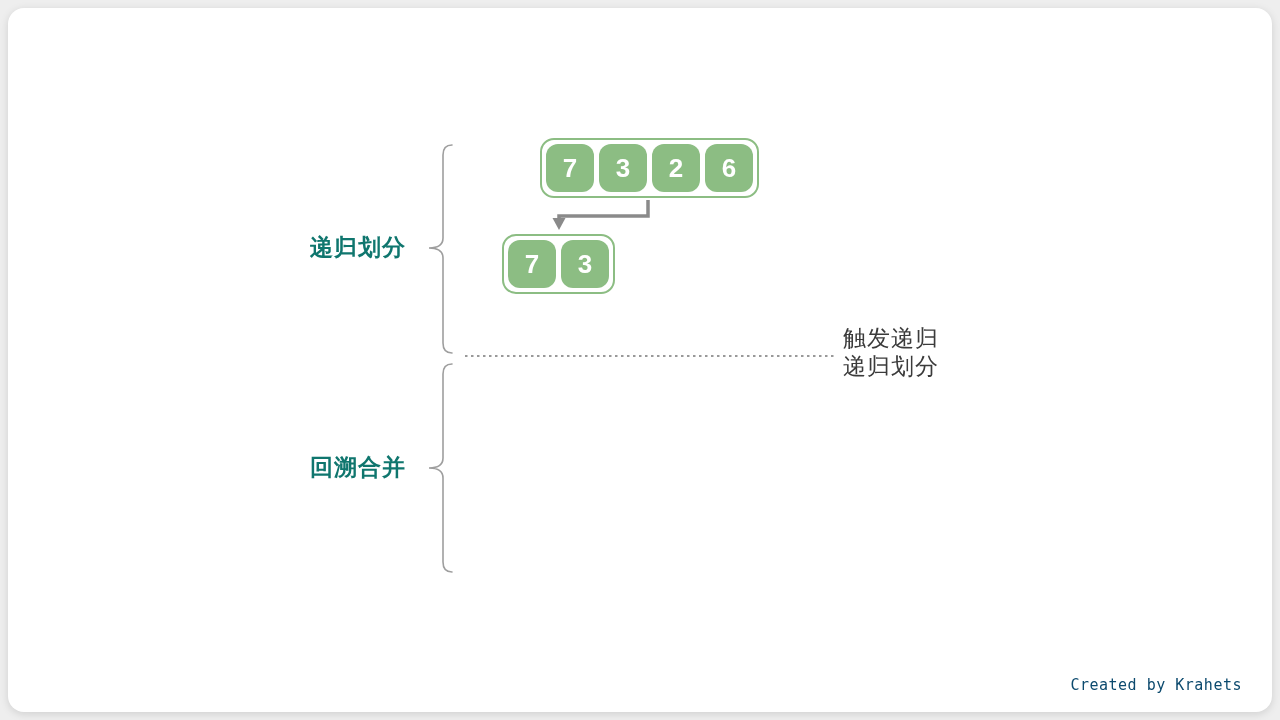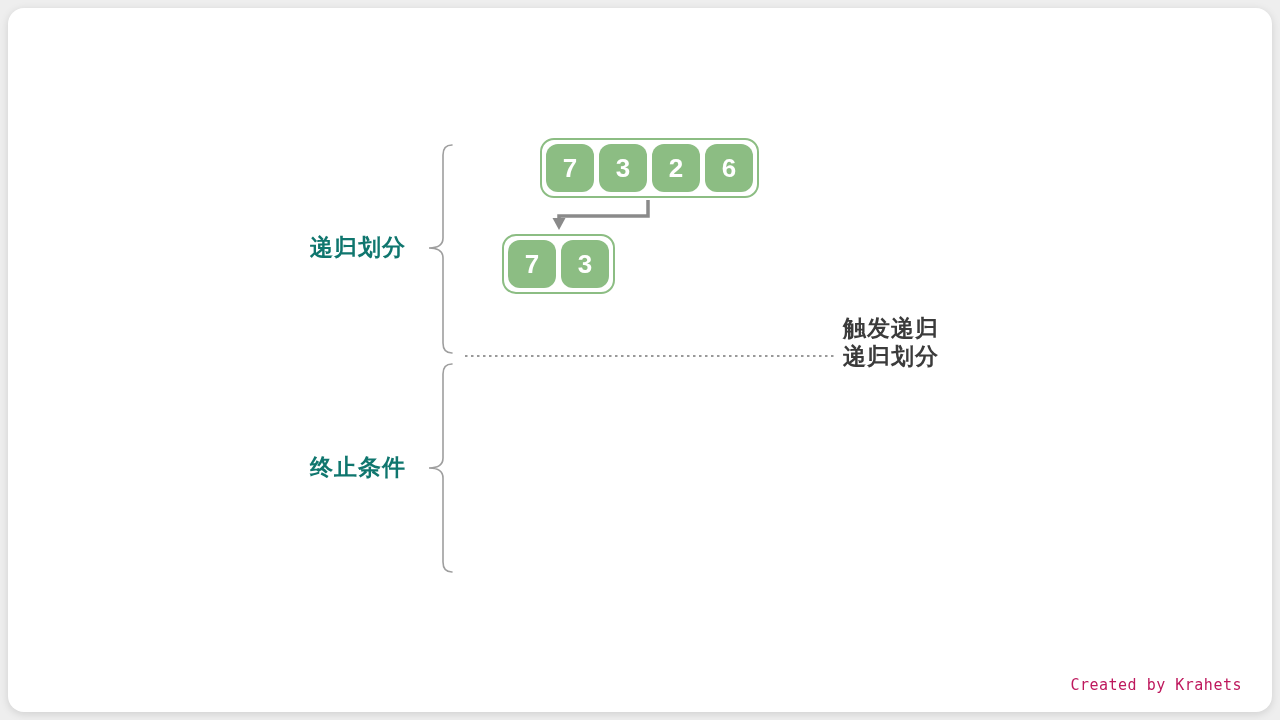--- a/index.html
+++ b/index.html
@@ -56,34 +56,34 @@
     border-radius: 12px;
     color: #ffffff;
     font-size: 26px;
     font-weight: 600;
     display: flex;
     align-items: center;
     justify-content: center;
   }
   .annotation {
     position: absolute;
-    left: 835px; top: 306px;
+    left: 835px; top: 316px;
     font-size: 23px;
-    font-weight: bold;
+    font-weight: normal;
     color: #3b3b3b;
     line-height: 28px;
     letter-spacing: 1px;
     white-space: nowrap;
   }
   .watermark {
     position: absolute;
     right: 30px; bottom: 18px;
     font-family: "DejaVu Sans Mono", "Liberation Mono", monospace;
     font-size: 15px;
-    color: #be185d;
+    color: #0c4a6e;
     letter-spacing: 0.5px;
   }
 </style>
 </head>
 <body>
 
 <div class="card">
 
   <svg class="overlay-svg" viewBox="0 0 1264 704">
 
@@ -91,21 +91,21 @@
 
     <path d="M444,356 Q435,356 435,366 L435,450 Q435,460 421,460 Q435,460 435,470 L435,554 Q435,564 444,564" fill="none" stroke="#9e9e9e" stroke-width="1.6" stroke-linecap="round"></path>
 
     <line x1="457" y1="348" x2="828" y2="348" stroke="#999999" stroke-width="2" stroke-dasharray="2.5 3.5"></line>
 
     <path d="M640,192 L640,208 L551,208 L551,212" fill="none" stroke="#8a8a8a" stroke-width="3.5"></path>
     <polygon points="544.5,210 557.5,210 551,222" fill="#8a8a8a"></polygon>
   </svg>
 
   <div class="phase-label p1">递归划分</div>
-  <div class="phase-label p2">终止条件</div>
+  <div class="phase-label p2">回溯合并</div>
 
   <div class="array-group top-row">
     <div class="cell">7</div>
     <div class="cell">3</div>
     <div class="cell">2</div>
     <div class="cell">6</div>
   </div>
 
   <div class="array-group child-row">
     <div class="cell">7</div>

